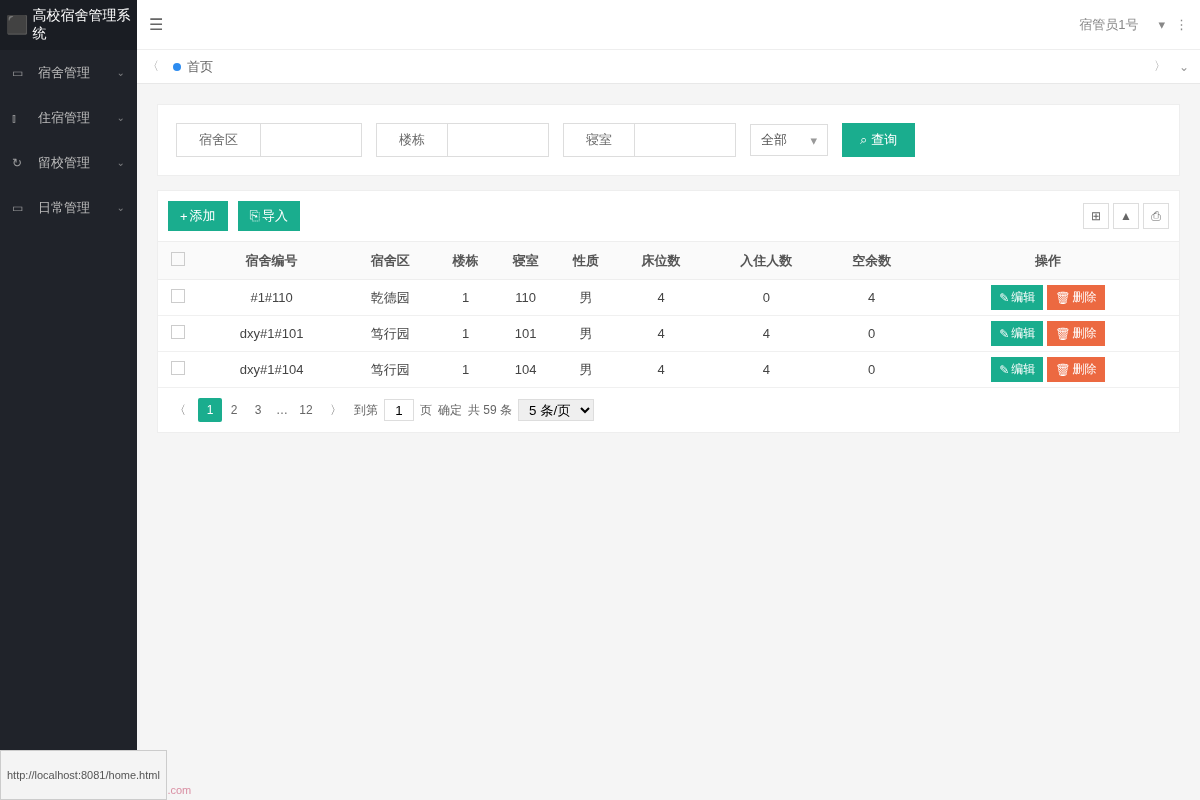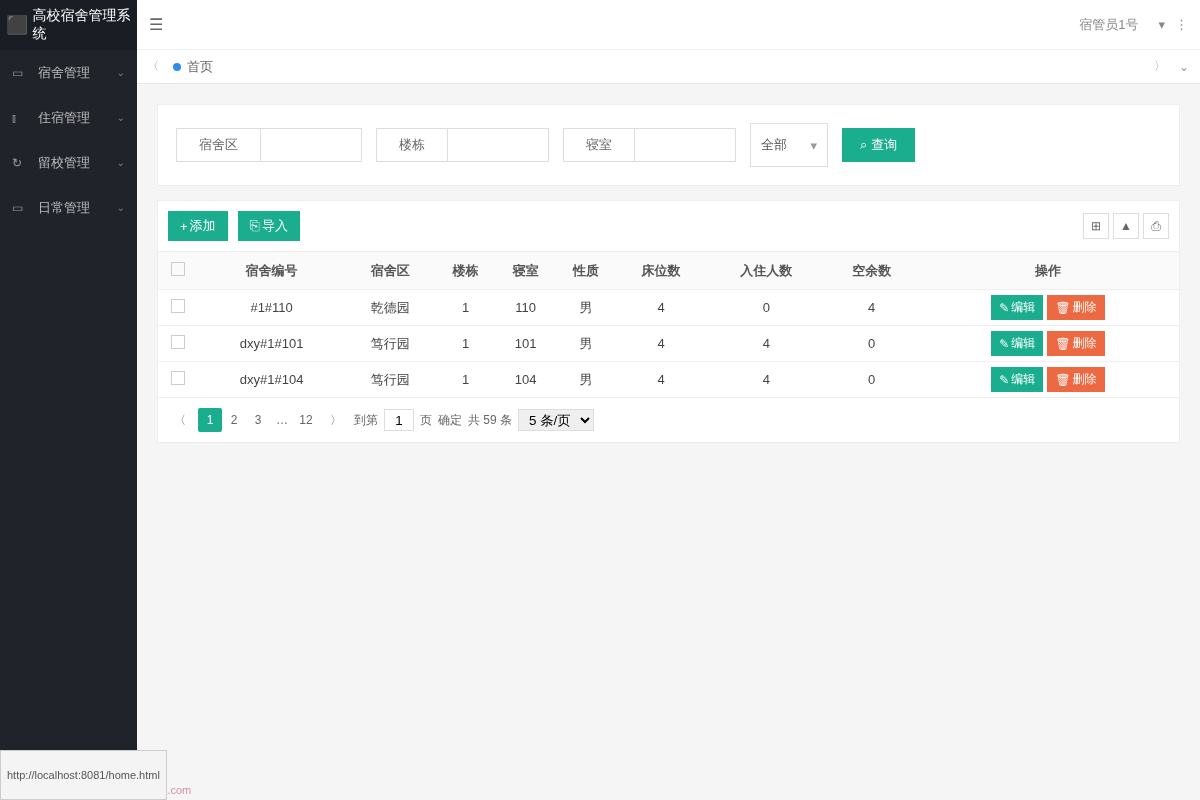--- a/index.html
+++ b/index.html
@@ -19,21 +19,21 @@
 .tabs { height: 34px; background: #fff; border-bottom: 1px solid #e8e8e8; display: flex; align-items: center; padding: 0 8px; }
 .tab-arrow { width: 16px; display: flex; align-items: center; justify-content: center; color: #999; cursor: pointer; font-size: 12px; }
 .tab { padding: 0 12px; display: flex; align-items: center; gap: 6px; font-size: 13px; color: #666; cursor: pointer; }
 .tab-dot { width: 8px; height: 8px; border-radius: 50%; background: #2d8cf0; }
 .tabs-right { margin-left: auto; display: flex; gap: 8px; }
 .content { flex: 1; padding: 20px; overflow: auto; }
 .search-bar { background: #fff; padding: 18px; display: flex; gap: 14px; align-items: center; border: 1px solid #eee; margin-bottom: 14px;}
 .search-field { display: flex; align-items: center; border: 1px solid #ddd; height: 34px; }
 .search-label { padding: 0 22px; border-right: 1px solid #ddd; color: #666; font-size: 13px; height: 100%; display: flex; align-items: center; }
 .search-input { border: none; height: 100%; padding: 0 8px; width: 100px; outline: none; }
-.search-select { border: 1px solid #ddd; height: 44px; padding: 0 40px 0 10px; display: flex; align-items: center; background: #fff; position: relative; color: #555; }
+.search-select { border: 1px solid #ddd; height: 32px; padding: 0 40px 0 10px; display: flex; align-items: center; background: #fff; position: relative; color: #555; }
 .search-select::after { content: '▾'; position: absolute; right: 10px; color: #999; }
 .btn-query { background: #1aad8e; color: #fff; border: none; height: 34px; padding: 0 18px; cursor: pointer; display: flex; align-items: center; gap: 4px; font-size: 13px; }
 .table-panel { background: #fff; border: 1px solid #eee; }
 .toolbar { padding: 10px; display: flex; align-items: center; gap: 10px; }
 .btn-add { background: #1aad8e; color: #fff; border: none; height: 30px; padding: 0 12px; cursor: pointer; font-size: 13px; display: flex; align-items: center; gap: 2px;}
 .btn-import { background: #1aad8e; color: #fff; border: none; height: 30px; padding: 0 12px; cursor: pointer; font-size: 13px; display: flex; align-items: center; gap: 2px;}
 .toolbar-right { margin-left: auto; display: flex; gap: 4px; }
 .tool-icon { width: 26px; height: 26px; border: 1px solid #ddd; display: flex; align-items: center; justify-content: center; cursor: pointer; font-size: 12px; color: #666; }
 table { width: 100%; border-collapse: collapse; }
 th { height: 38px; font-weight: bold; color: #555; font-size: 13px; border-top: 1px solid #eee; border-bottom: 1px solid #eee; background: #fafafa; }

